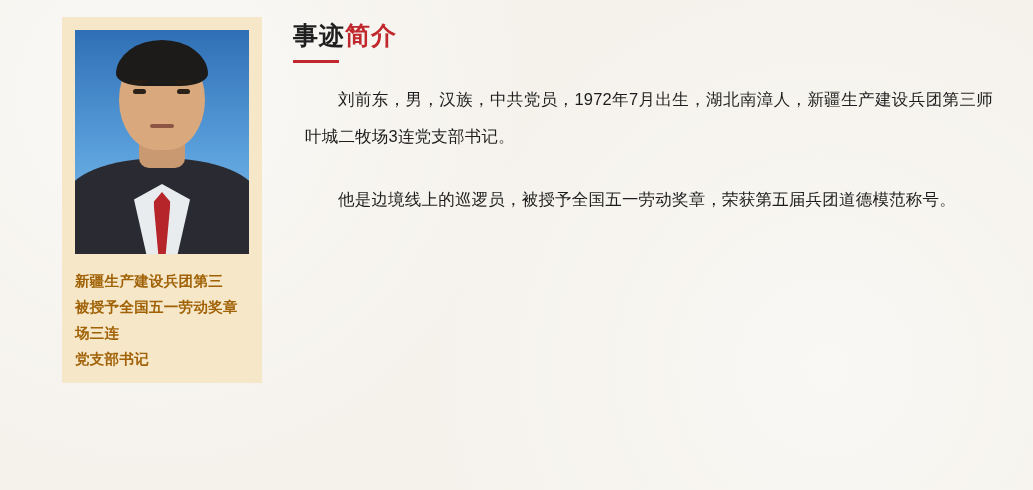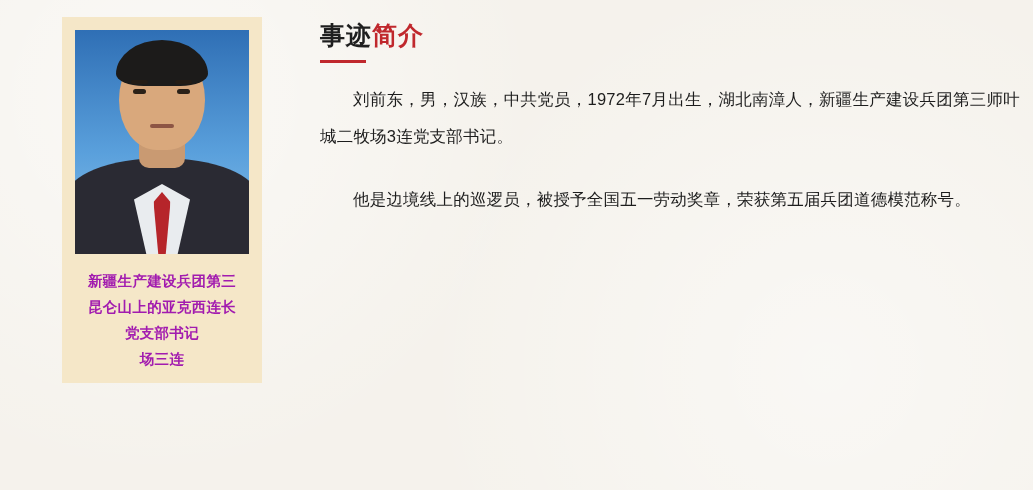--- a/index.html
+++ b/index.html
@@ -129,30 +129,29 @@
     transform: translateX(-50%);
     width: 24px;
     height: 4px;
     background: #8d5544;
     border-radius: 3px;
   }
   .caption {
     margin-top: 14px;
     font-size: 14.5px;
     line-height: 26px;
-    color: #a21caf;
+    color: #a16207;
     font-weight: bold;
     letter-spacing: 0.3px;
-    text-align: center;
   }
   .caption div { white-space: nowrap; }
   
   .content {
     position: absolute;
-    left: 320px;
+    left: 293px;
     top: 0;
     width: 700px;
   }
   .section-title {
     position: relative;
     padding-top: 18px;
     font-size: 25px;
     font-weight: bold;
     letter-spacing: 1px;
     line-height: 34px;
@@ -162,21 +161,21 @@
   .title-rule {
     margin-top: 8px;
     width: 46px;
     height: 3px;
     background: #c0282d;
   }
   .paragraphs {
     margin-top: 18px;
   }
   .paragraphs p {
-    margin: 0 0 26px 0;
+    margin: 0 0 26px 12px;
     font-size: 16.5px;
     line-height: 37px;
     color: #1d1d1d;
     text-indent: 2em;
     text-align: justify;
     letter-spacing: 0.2px;
   }
 </style>
 </head>
 <body>
@@ -192,23 +191,23 @@
       <div class="head"></div>
       <div class="hair"></div>
       <div class="brow-l"></div>
       <div class="brow-r"></div>
       <div class="eye-l"></div>
       <div class="eye-r"></div>
       <div class="mouth"></div>
     </div>
     <div class="caption">
       <div>新疆生产建设兵团第三</div>
-      <div>昆仑山上的亚克西连长</div>
+      <div>被授予全国五一劳动奖章</div>
+      <div>场三连</div>
       <div>党支部书记</div>
-      <div>场三连</div>
     </div>
   </div>
 
   <div class="content">
     <div class="section-title">
       <span class="title-dark">事迹</span><span class="title-red">简介</span>
       <div class="title-rule"></div>
     </div>
     <div class="paragraphs">
       <p>刘前东，男，汉族，中共党员，1972年7月出生，湖北南漳人，新疆生产建设兵团第三师叶城二牧场3连党支部书记。</p>

